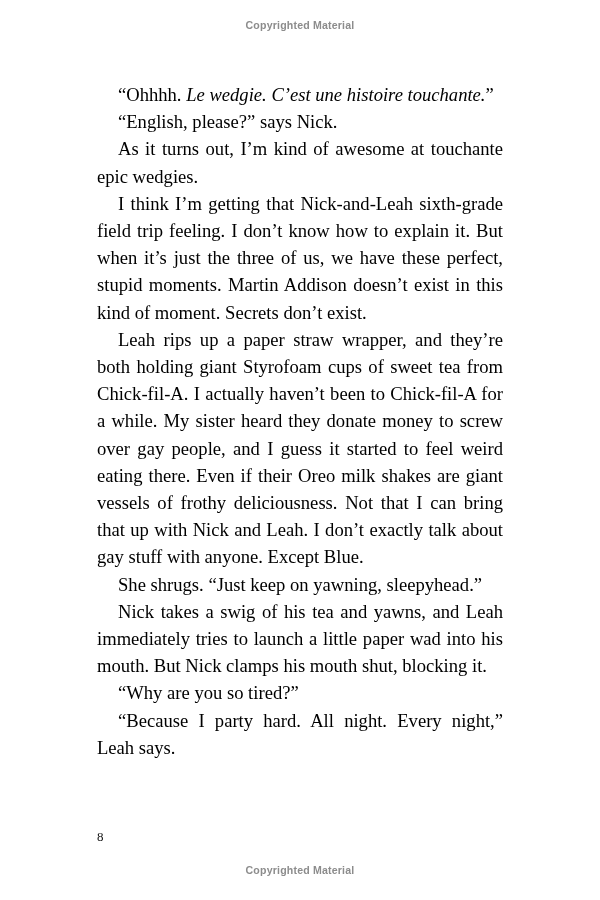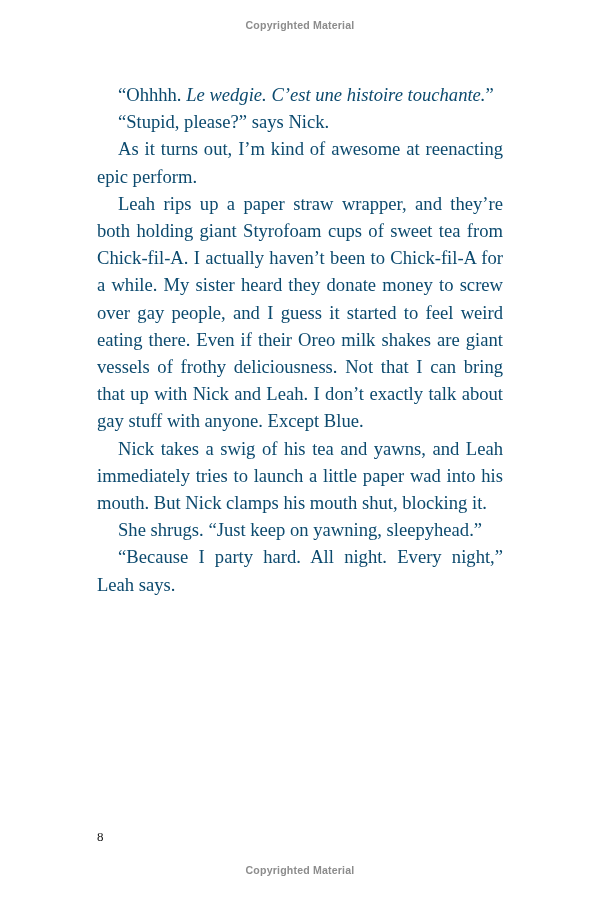--- a/index.html
+++ b/index.html
@@ -31,21 +31,21 @@
   .watermark-top { top: 19px; }
   .watermark-bottom { top: 864px; }
 
   .text-block {
     position: absolute;
     left: 97px;
     top: 81px;
     width: 406px;
     font-size: 18.6px;
     line-height: 27.2px;
-    color: #0c4a6e;
+    color: #000000;
     text-align: justify;
     text-justify: inter-word;
     -webkit-hyphens: none;
     hyphens: none;
   }
   .text-block p {
     margin: 0;
     text-indent: 21px;
   }
   
@@ -67,34 +67,36 @@
 <body>
 
 <div class="page">
 
   <div class="watermark watermark-top">Copyrighted Material</div>
 
   <div class="text-block">
 
     <p><span>“Ohhhh. </span><em>Le wedgie. C’est une histoire touchante.</em><span>”</span></p>
 
-    <p>“Stupid, please?” says Nick.</p>
+    <p>“English, please?” says Nick.</p>
 
 
-    <p>As it turns out, I’m kind of awesome at reenacting epic perform.</p>
+    <p>As it turns out, I’m kind of awesome at touchante epic wedgies.</p>
 
 
+    <p>I think I’m getting that Nick-and-Leah sixth-grade field trip feeling. I don’t know how to explain it. But when it’s just the three of us, we have these perfect, stupid moments. Martin Addison doesn’t exist in this kind of moment. Secrets don’t exist.</p>
 
 
     <p>Leah rips up a paper straw wrapper, and they’re both holding giant Styrofoam cups of sweet tea from Chick-fil-A. I actually haven’t been to Chick-fil-A for a while. My sister heard they donate money to screw over gay people, and I guess it started to feel weird eating there. Even if their Oreo milk shakes are giant vessels of frothy deliciousness. Not that I can bring that up with Nick and Leah. I don’t exactly talk about gay stuff with anyone. Except Blue.</p>
 
+    <p>She shrugs. “Just keep on yawning, sleepyhead.”</p>
+
     <p>Nick takes a swig of his tea and yawns, and Leah immediately tries to launch a little paper wad into his mouth. But Nick clamps his mouth shut, blocking it.</p>
 
-    <p>She shrugs. “Just keep on yawning, sleepyhead.”</p>
-
+    <p>“Why are you so tired?”</p>
 
     <p>“Because I party hard. All night. Every night,” Leah says.</p>
 
   </div>
 
   <div class="page-number">8</div>
 
   <div class="watermark watermark-bottom">Copyrighted Material</div>
 
 </div>

